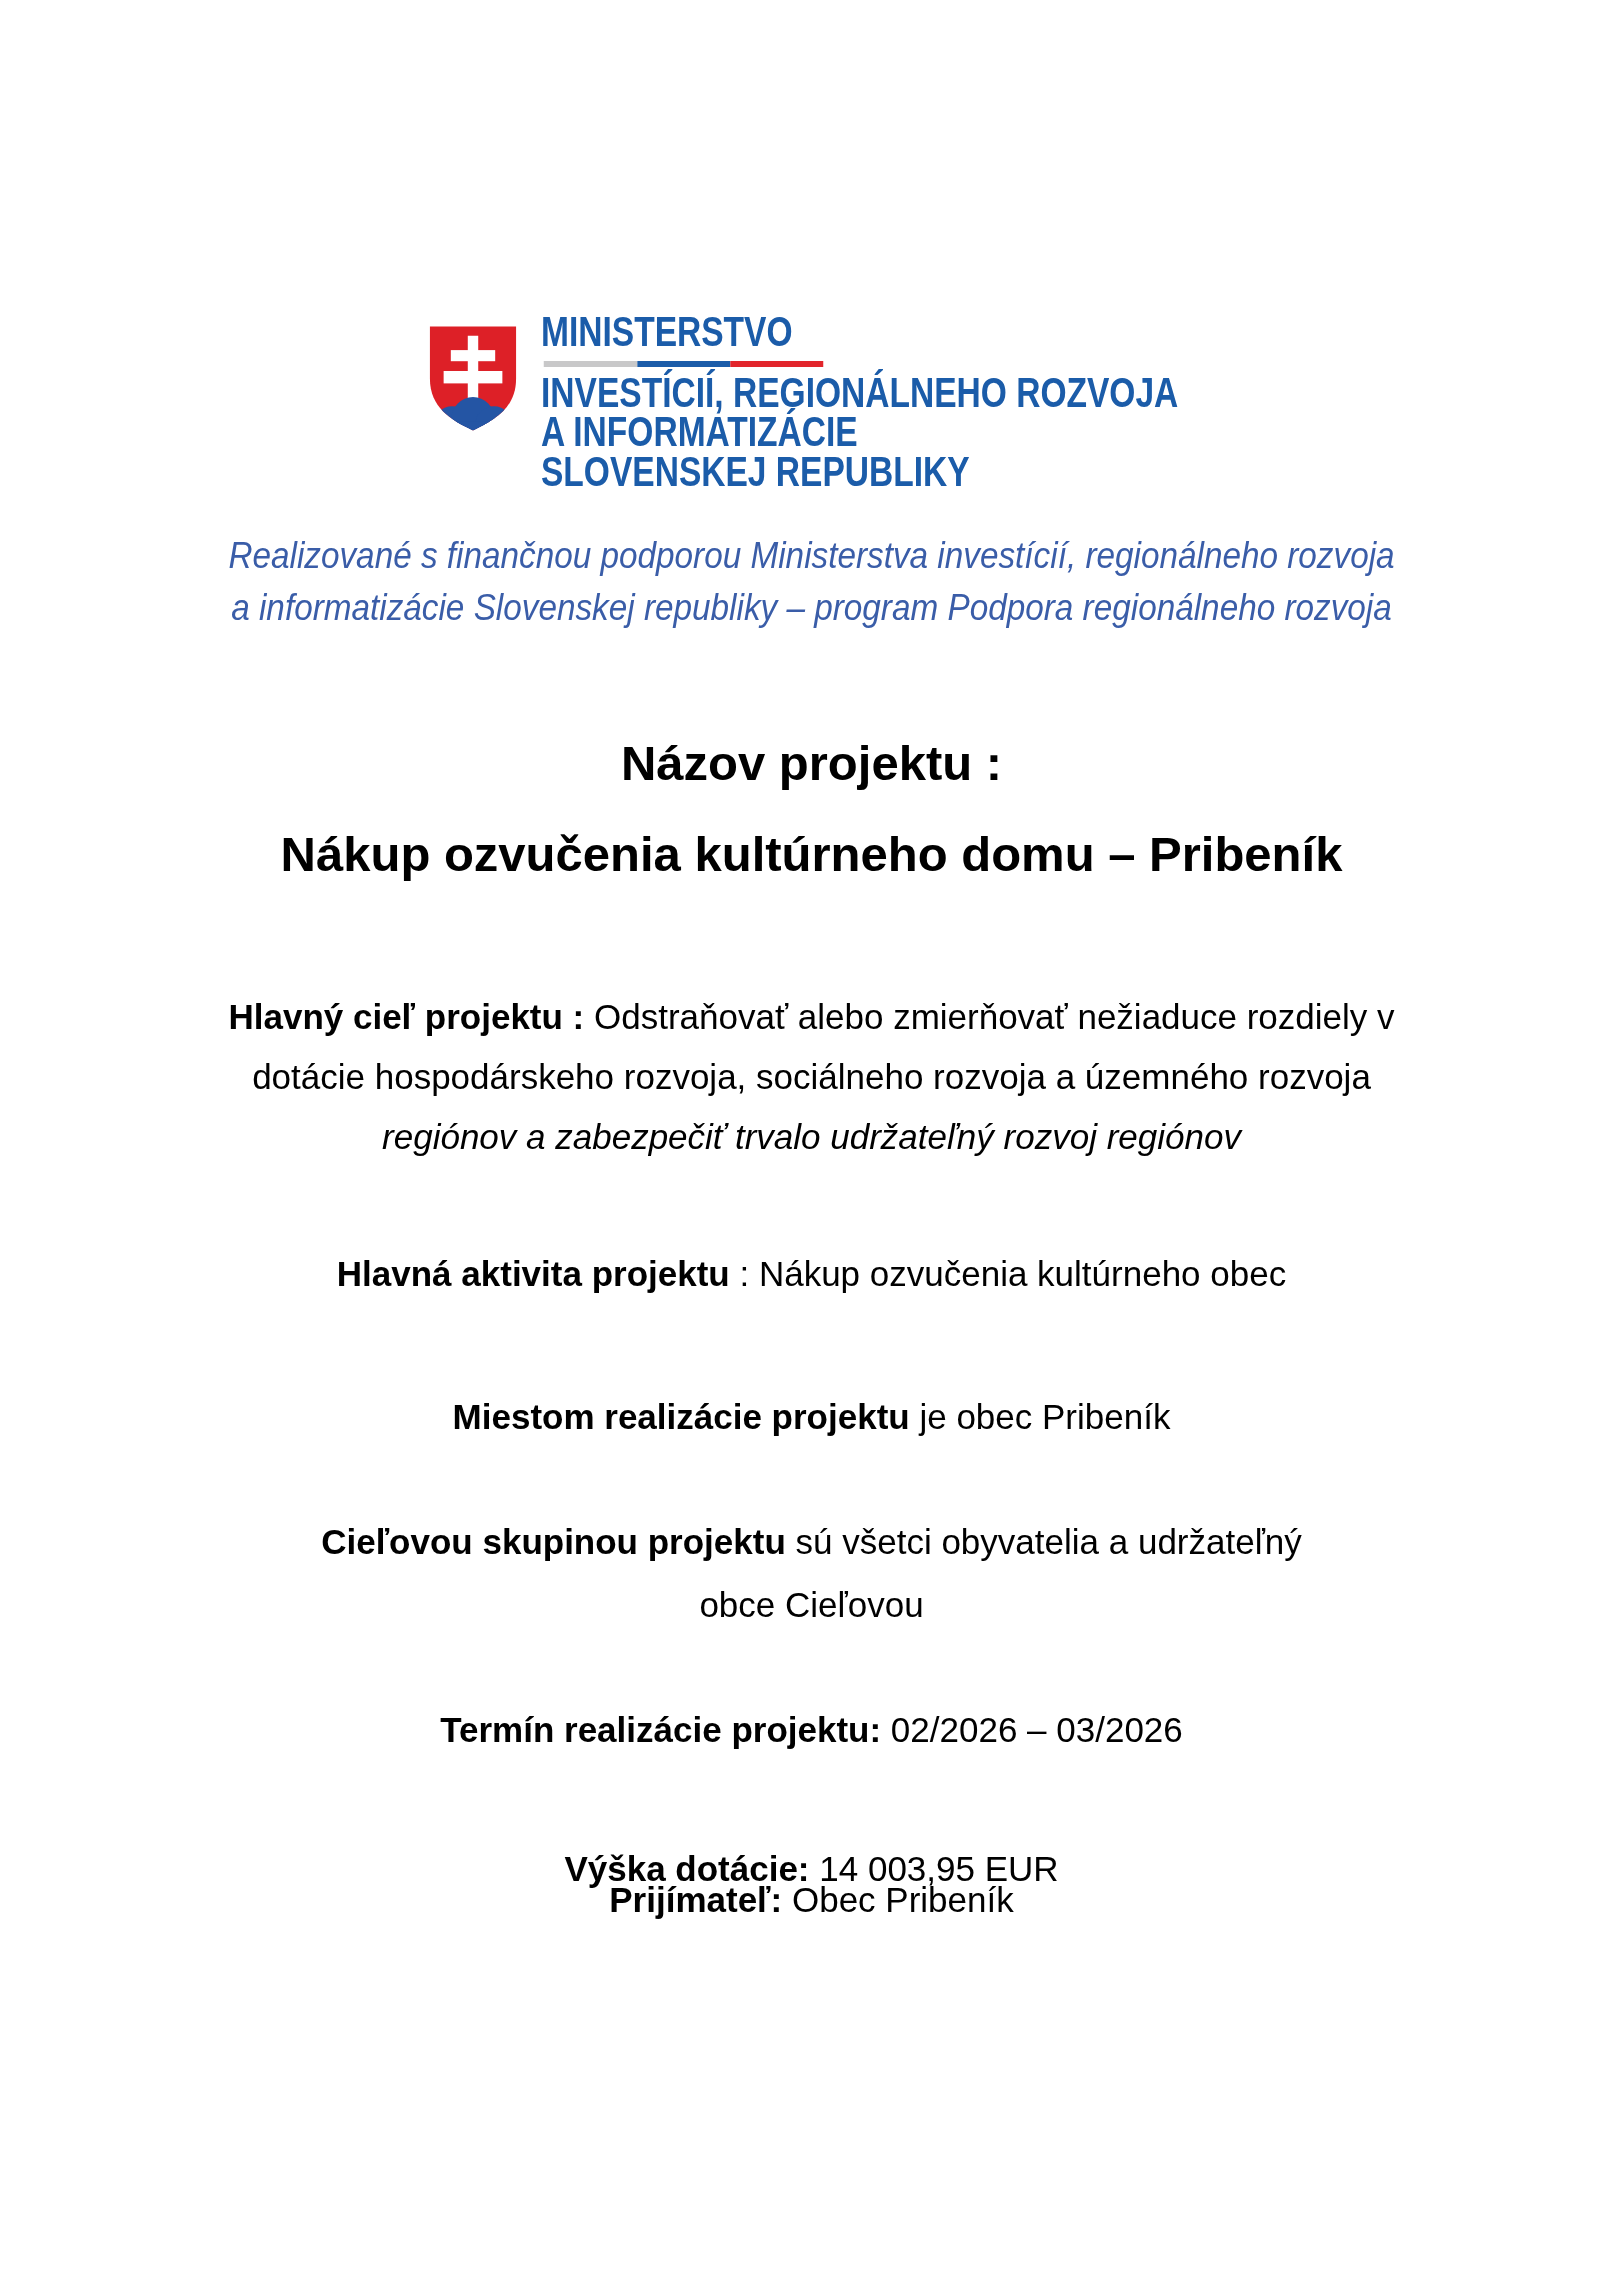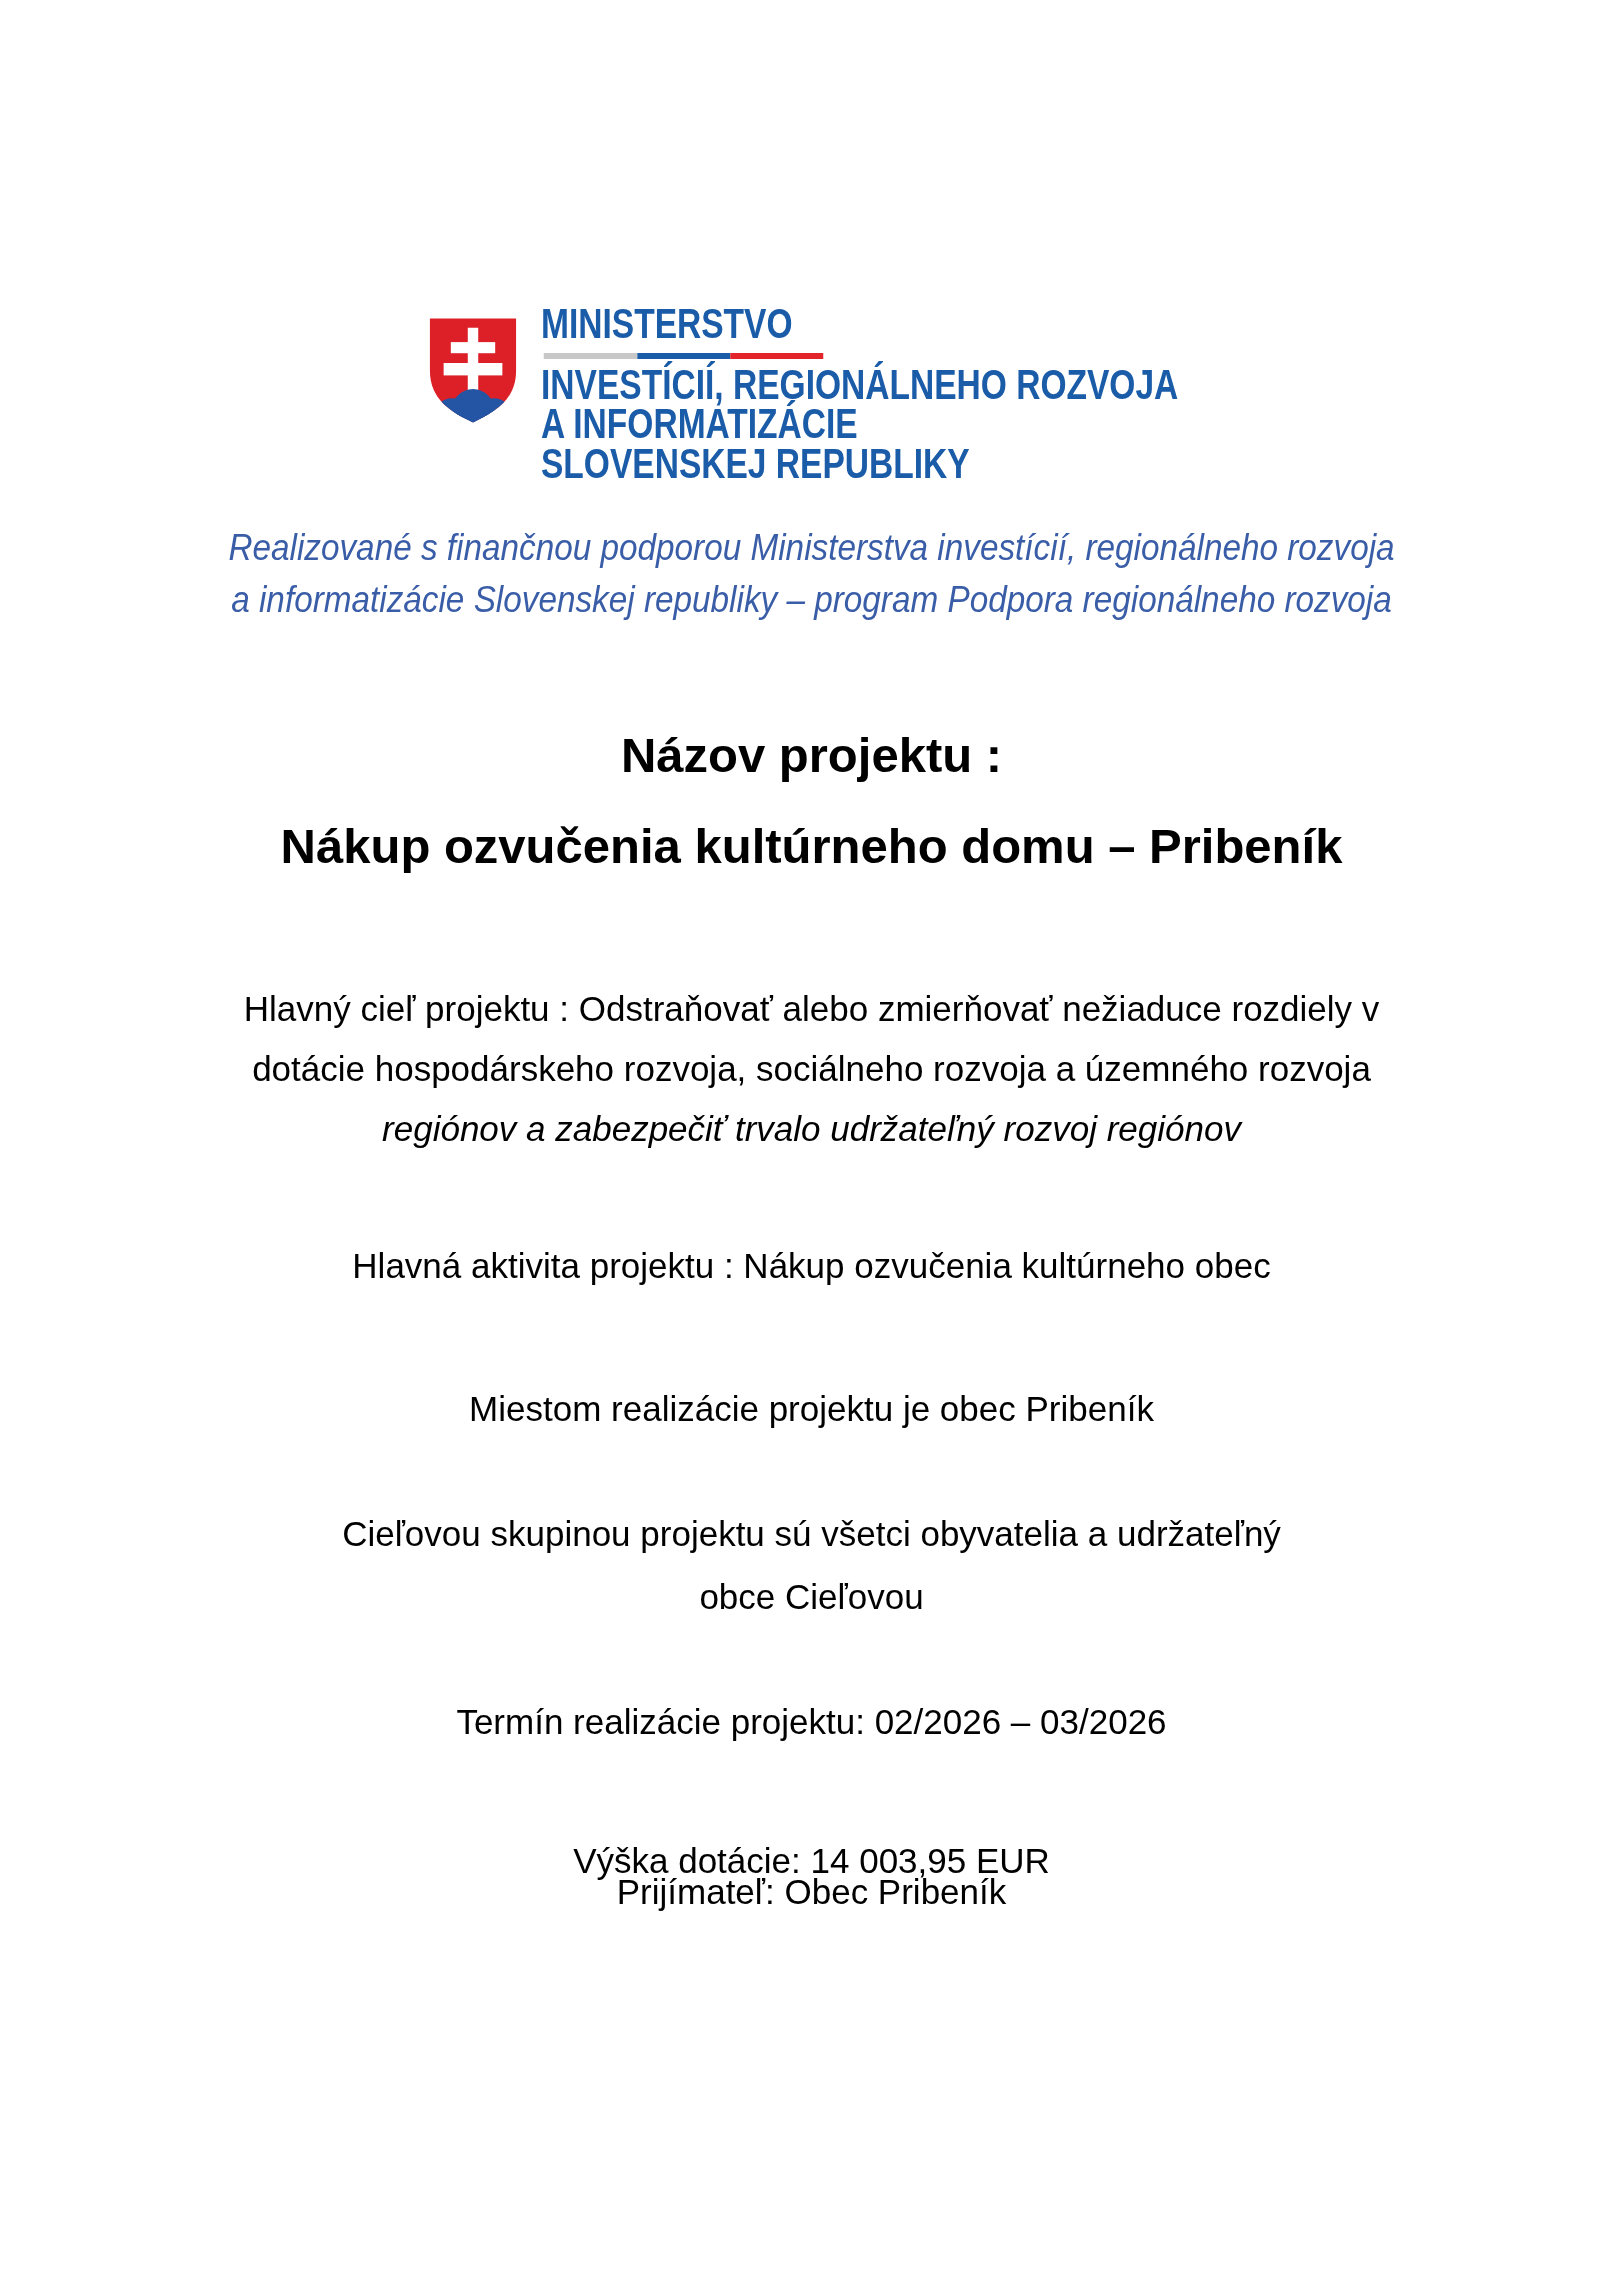--- a/index.html
+++ b/index.html
@@ -1,37 +1,37 @@
 <!DOCTYPE html>
 <html style="font-size:10.5px"><head>
 <meta charset="utf-8">
 <style>
   html,body { margin:0; padding:0; }
   body { background:#ffffff; font-family:"Liberation Sans","DejaVu Sans",sans-serif; }
   .page {
     position:relative; width:1623px; height:2258px; background:#ffffff;
-    overflow:hidden; margin:8px auto;
+    overflow:hidden; margin:16px auto;
   }
   .abs { position:absolute; white-space:nowrap; line-height:1; }
   
   .logoline {
     color:#1B5CA9; font-weight:700; font-size:43px; letter-spacing:0px;
     transform:scaleX(0.78); transform-origin:0 50%;
   }
   .coa-wrap { left:427px; top:308px; width:92px; height:109px; }
   .divider-wrap { left:543px; top:342px; width:281px; height:6.5px; }
   
   .center { left:0; width:1623px; text-align:center; }
   .note {
     color:#3A5DA8; font-style:italic; font-size:37px;
     transform:scaleX(0.90); transform-origin:50% 50%;
   }
   .title { color:#000000; font-weight:700; font-size:49px; }
   .body-line { color:#000000; font-size:35px; font-weight:400; }
-  .b { font-weight:400;text-align:center; }
+  .b { font-weight:700;text-align:center; }
 </style>
 </head>
 <body>
 
 <div class="page">
 
   <div class="abs coa-wrap">
     <svg width="92" height="109" viewBox="0 0 140 167">
       <defs>
         <clipPath id="shieldClip">

